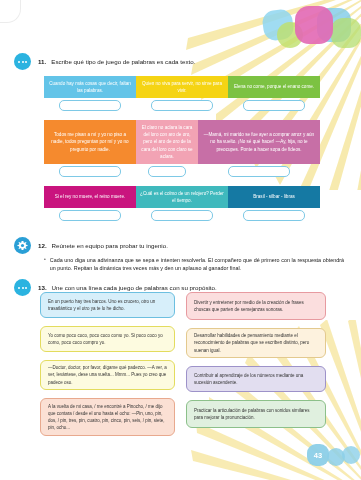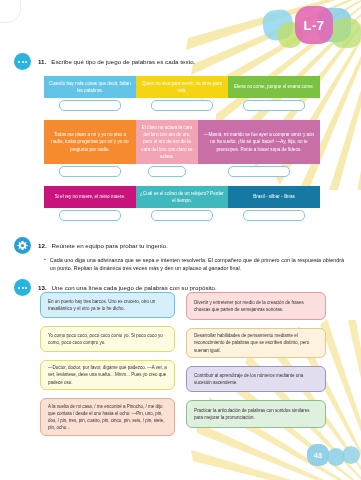--- a/index.html
+++ b/index.html
@@ -105,21 +105,20 @@
   </svg>
 
   <div class="corner-tl"></div>
 
   <div class="badge-cluster">
     <div class="blob b1"></div>
     <div class="blob b2"></div>
     <div class="blob b3"></div>
     <div class="blob b4"></div>
     <div class="blob b5"></div>
-    <div class="lesson-tag">L-7</div>
   </div>
 
   <div class="ex" style="top:54px;">
     <div class="ex-head">
       <div class="num-badge blue">
         <span class="dots">
             <i></i>
             <i></i>
             <i></i>
           </span>

